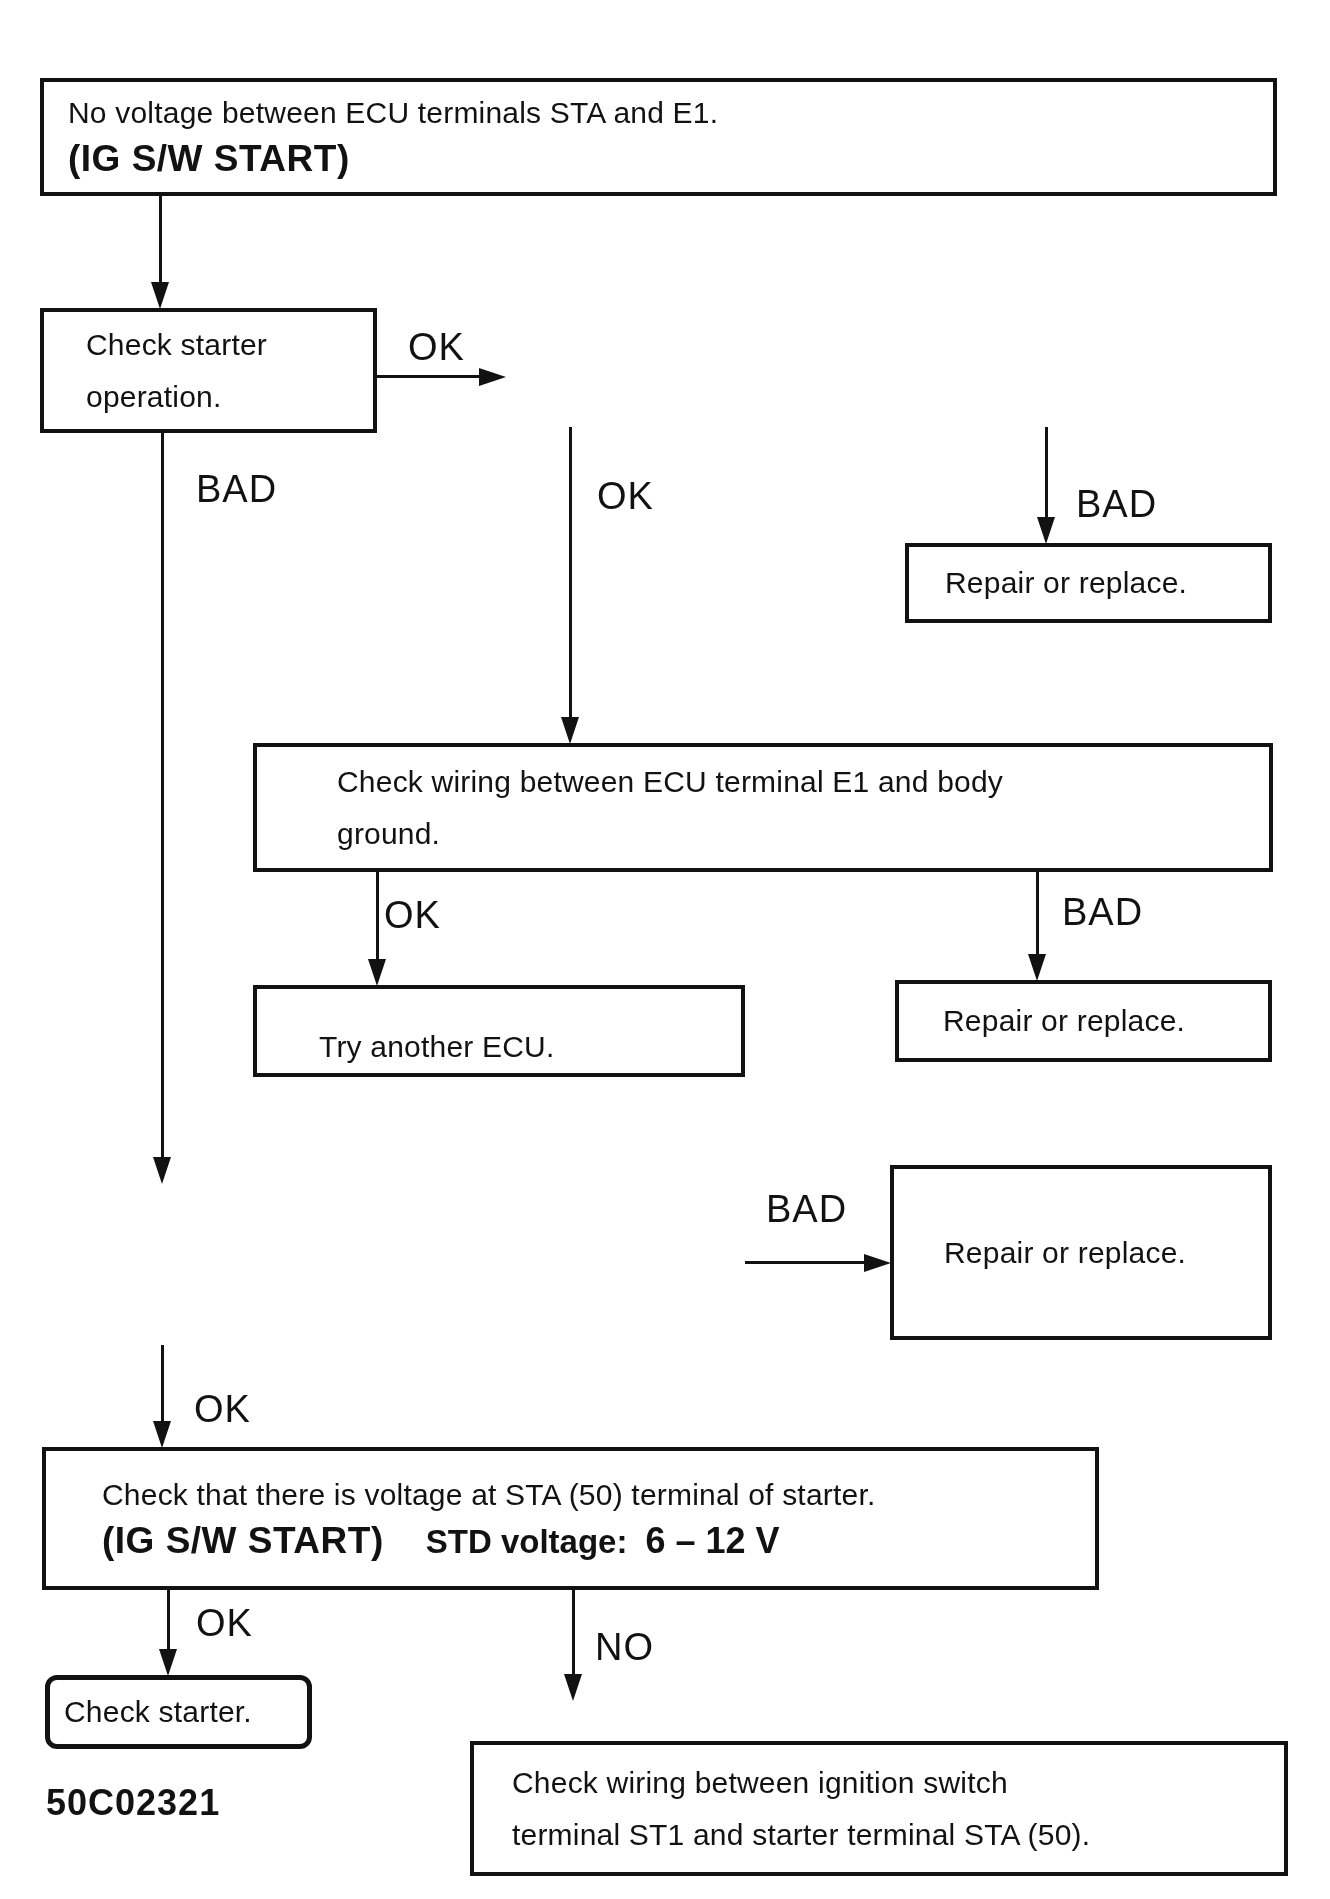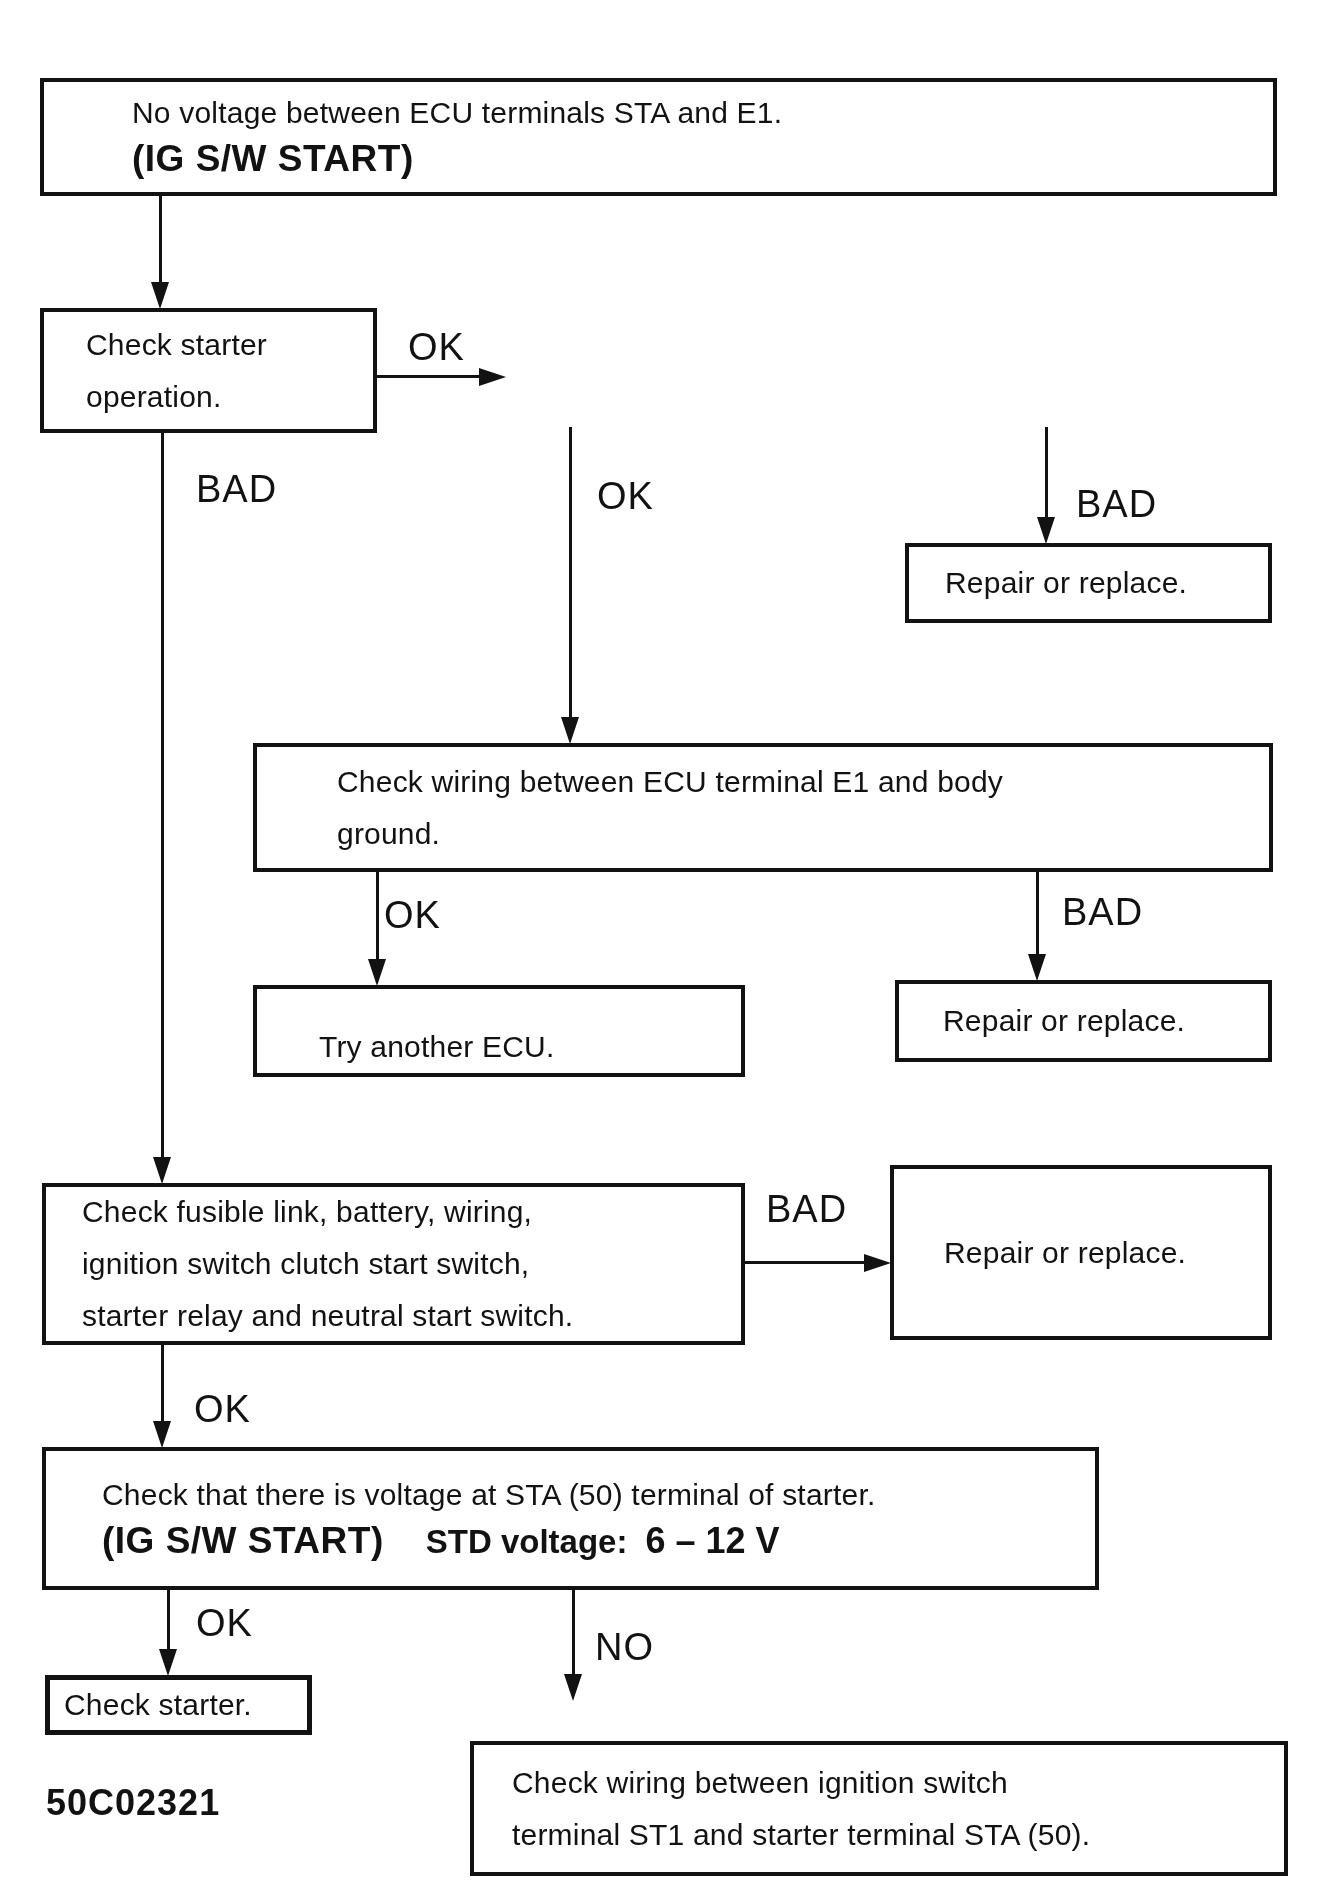--- a/index.html
+++ b/index.html
@@ -25,21 +25,21 @@
             border-top:9px solid transparent;border-bottom:9px solid transparent;
             border-left:27px solid #121212;}
   .edge-label{position:absolute;font-size:38px;letter-spacing:1px;color:#121212;}
   .fig-code{position:absolute;font-size:36px;font-weight:700;letter-spacing:1px;}
 </style>
 </head>
 <body>
 
 <div id="canvas">
 
-  <div class="box" style="left:40px;top:78px;width:1237px;height:118px;padding-left:88px;">
+  <div class="box" style="left:40px;top:78px;width:1237px;height:118px;padding-left:24px;">
     <span class="l1">No voltage between ECU terminals STA and E1.</span>
     <span class="l2">(IG S/W START)</span>
   </div>
 
   <div class="box" style="left:40px;top:308px;width:337px;height:125px;padding-left:42px;">
     <span class="box-text">Check starter operation.</span>
   </div>
 
 
   <div class="box" style="left:905px;top:543px;width:367px;height:80px;padding-left:36px;">
@@ -52,40 +52,35 @@
   </div>
 
   <div class="box" style="left:253px;top:985px;width:492px;height:92px;padding-left:62px;justify-content:flex-end;">
     <span class="box-text">Try another ECU.</span>
   </div>
 
   <div class="box" style="left:895px;top:980px;width:377px;height:82px;padding-left:44px;">
     <span class="box-text">Repair or replace.</span>
   </div>
 
-  <div class="box" style="left:42px;top:1183px;width:703px;height:162px;padding-left:36px;">
-    <span class="box-text">Check fusible link, battery, wiring,
-ignition switch clutch start switch,
-starter relay and neutral start switch.</span>
-  </div>
 
   <div class="box" style="left:890px;top:1165px;width:382px;height:175px;padding-left:50px;">
     <span class="box-text">Repair or replace.</span>
   </div>
 
   <div class="box" style="left:42px;top:1447px;width:1057px;height:143px;padding-left:56px;">
     <span class="l1">Check that there is voltage at STA (50) terminal of starter.</span>
     <span class="l2row">
       <span class="l2">(IG S/W START)</span>
       <span class="std-label">STD voltage:</span>
       <span class="std-value">6 – 12 V</span>
     </span>
   </div>
 
-  <div class="box" style="left:45px;top:1675px;width:267px;height:60px;padding-left:14px;border-width:5px;">
+  <div class="box" style="left:45px;top:1675px;width:267px;height:74px;padding-left:14px;border-width:5px;border-radius:12px;">
     <span class="box-text">Check starter.</span>
   </div>
 
   <div class="box" style="left:470px;top:1700px;width:818px;height:135px;padding-left:38px;margin-top:41px;">
     <span class="box-text">Check wiring between ignition switch
 terminal ST1 and starter terminal STA (50).</span>
   </div>
 
   <div class="vline" style="left:159px;top:196px;height:92px;"></div>
   <div class="ah-down" style="left:151px;top:282px;"></div>

